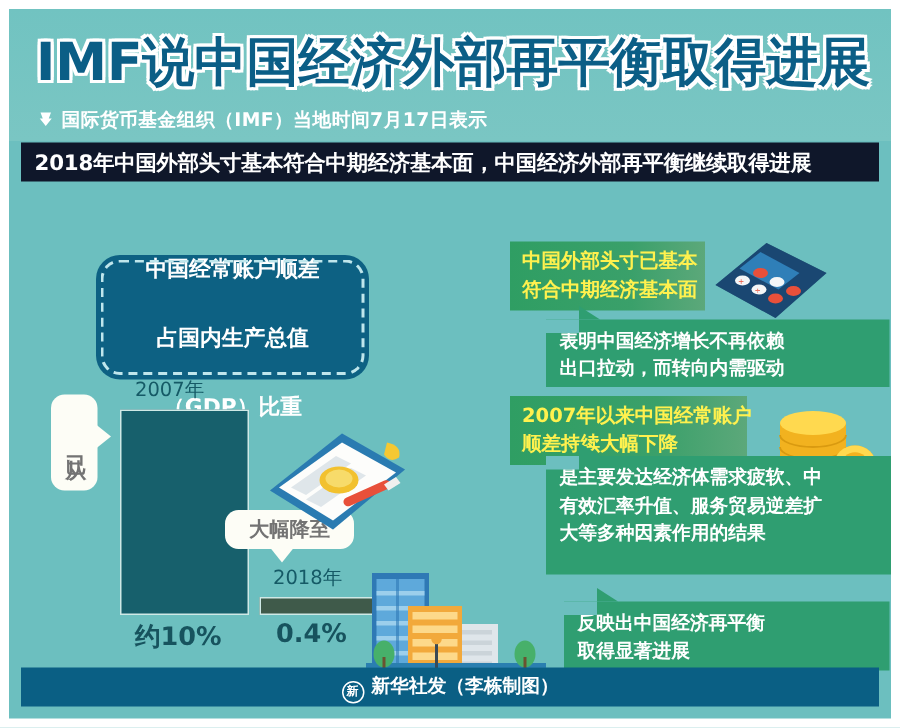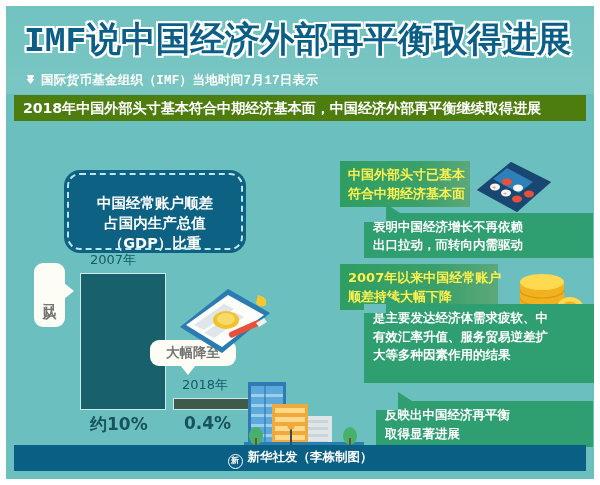--- a/index.html
+++ b/index.html
@@ -10,21 +10,20 @@
   }
   .poster{
     position:absolute;left:6px;top:6px;width:588px;height:473px;
     background:#6cbfbf;
     overflow:hidden;
   }
   
   .hdr{
     position:absolute;left:0;top:0;width:588px;height:88px;
     background:linear-gradient(180deg,#71c3c1 0%,#7ac6c3 100%);
-    font-family:Liberation Mono, monospace;
   }
   .title{
     position:absolute;left:18px;top:14px;width:560px;
     font-size:35px;line-height:44px;font-weight:bold;
     color:#0b5e86;letter-spacing:0px;white-space:nowrap;
     text-shadow:
       -2px -2px 0 #ffffff, 2px -2px 0 #ffffff,
       -2px  2px 0 #ffffff, 2px  2px 0 #ffffff,
       -2px  0   0 #ffffff, 2px  0   0 #ffffff,
        0   -2px 0 #ffffff, 0    2px 0 #ffffff;
@@ -36,40 +35,40 @@
     letter-spacing:.3px;
   }
   .arrow-dn{
     display:inline-block;width:11px;height:11px;margin-right:5px;
     position:relative;top:1px;
   }
   .arrow-dn svg{display:block}
   
   .headbar{
     position:absolute;left:8px;top:89px;width:572px;height:26px;
-    background:#4d7c0f;
+    background:#0f172a;
     display:flex;align-items:center;
   }
   .headbar span{
     color:#ffffff;font-size:14.2px;font-weight:bold;padding-left:9px;
     white-space:nowrap;letter-spacing:-0.1px;
   }
   
   .pill{
     position:absolute;left:170px;top:119px;width:252px;height:25px;
     background:#124d4a;border-radius:6px;
     display:flex;align-items:center;justify-content:center;
   }
   .pill span{color:#ffe98a;font-size:13px;font-weight:bold;white-space:nowrap;}
   
   .callout{
     position:absolute;left:58px;top:164px;width:182px;height:83px;
     background:#0d6183;border-radius:16px;
     outline:2px dashed #bfe6ec;outline-offset:-5px;
-    display:flex;flex-direction:column;align-items:center;justify-content:flex-end;
+    display:flex;flex-direction:column;align-items:center;justify-content:flex-start;gap:26px;
   }
   .callout div{
     color:#ffffff;font-size:14.5px;font-weight:bold;line-height:20px;white-space:nowrap;
   }
   
   .chart{position:absolute;left:0;top:245px;width:330px;height:200px;}
   .bubble{
     position:absolute;background:#fdfdf6;border-radius:9px;
     display:flex;align-items:center;justify-content:center;
   }

